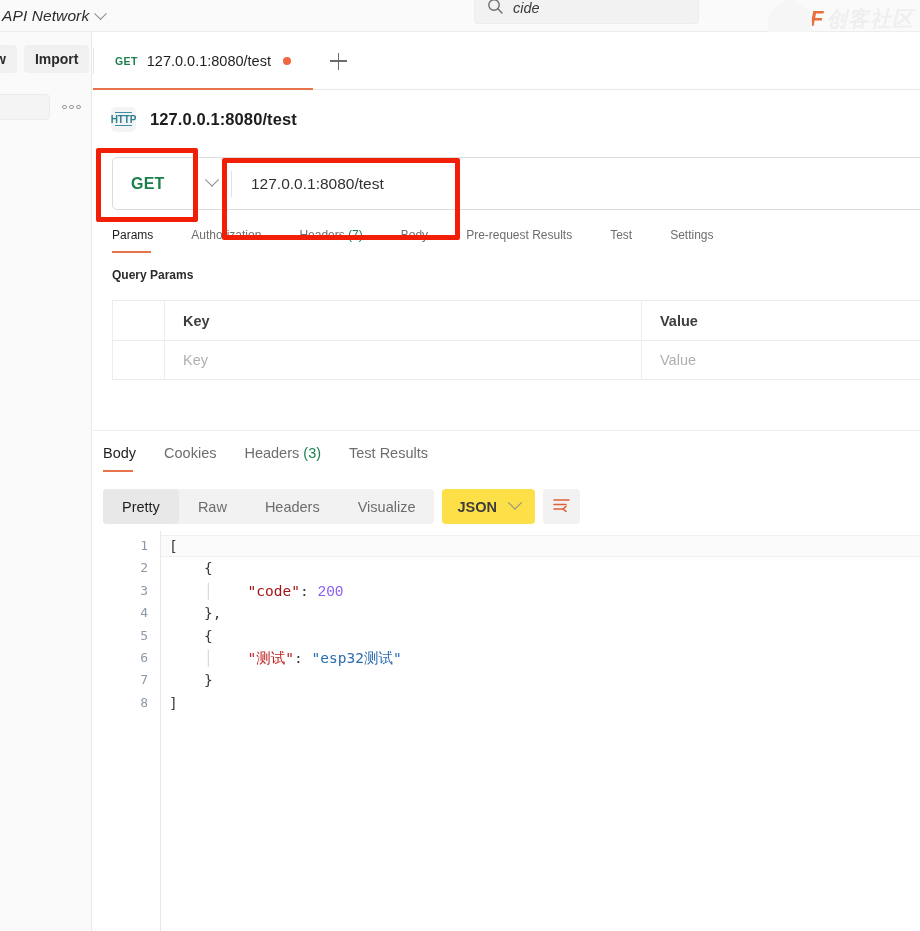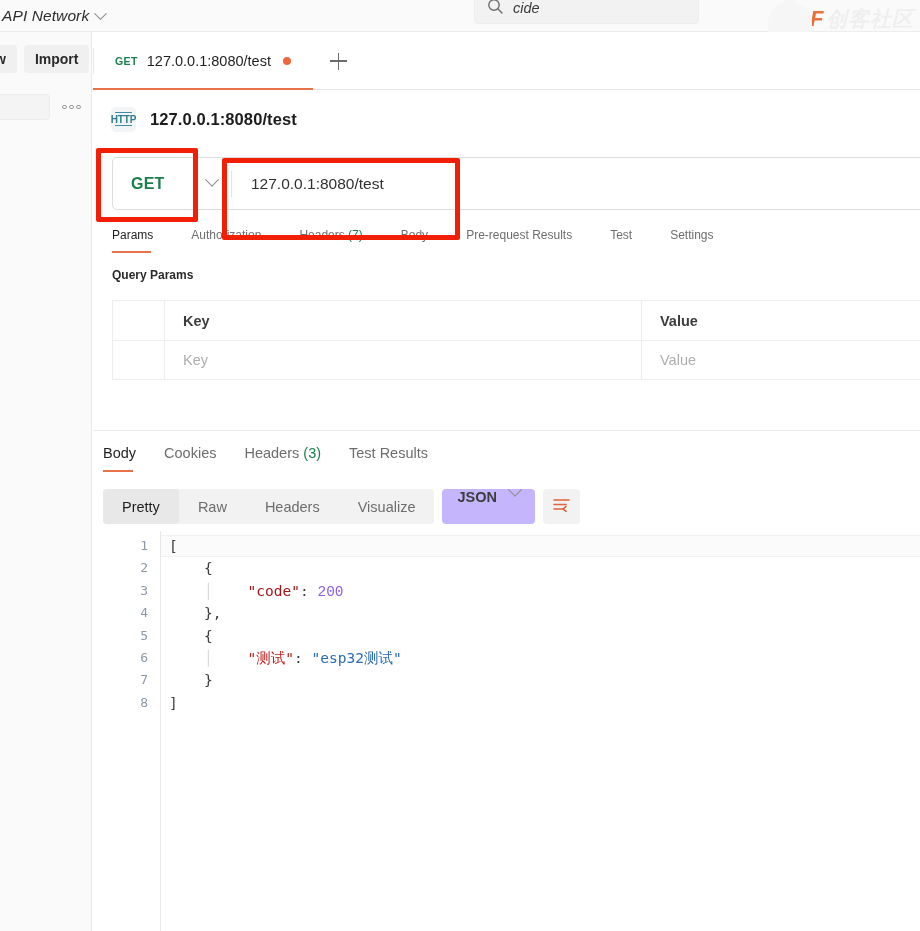--- a/index.html
+++ b/index.html
@@ -170,21 +170,21 @@
   .rstab { font-size: 14.5px; color: #6d6d6d; position: relative; margin-right: 28px; padding-bottom: 9px; }
   .rstab.active { color: #1f1f1f; }
   .rstab.active .ul { position: absolute; left: 0; width: 30px; bottom: -2px; height: 2.5px; background: #e8734a; }
   .rstab .cnt { color: #1a7f4b; }
 
   .viewer-bar { position: absolute; left: 103px; top: 489px; display: flex; align-items: center; gap: 8px; }
   .seg { display: flex; background: #f2f2f2; border-radius: 4px; height: 35px; align-items: center; }
   .seg .sitem { font-size: 14.5px; color: #6d6d6d; padding: 0 19px; height: 35px; display: flex; align-items: center; }
   .seg .sitem.active { background: #e8e8e8; border-radius: 4px; color: #1f1f1f; }
   .fmt-sel {
-    background: #c4b5fd; border-radius: 4px; height: 35px; display: flex; align-items: flex-start;
+    background: #fde047; border-radius: 4px; height: 35px; display: flex; align-items: center;
     gap: 13px; padding: 0 15px;
   }
   .fmt-sel .ftxt { font-size: 14.5px; font-weight: bold; color: #3d3d3d; }
   .wrap-btn {
     width: 37px; height: 35px; background: #f2f2f2; border-radius: 4px;
     display: flex; align-items: center; justify-content: center;
   }
 
   
   .code-wrap {

